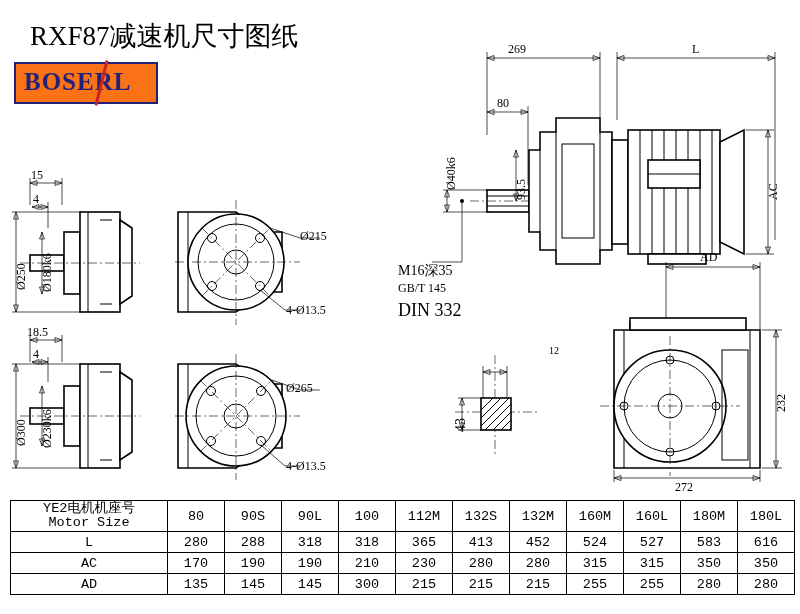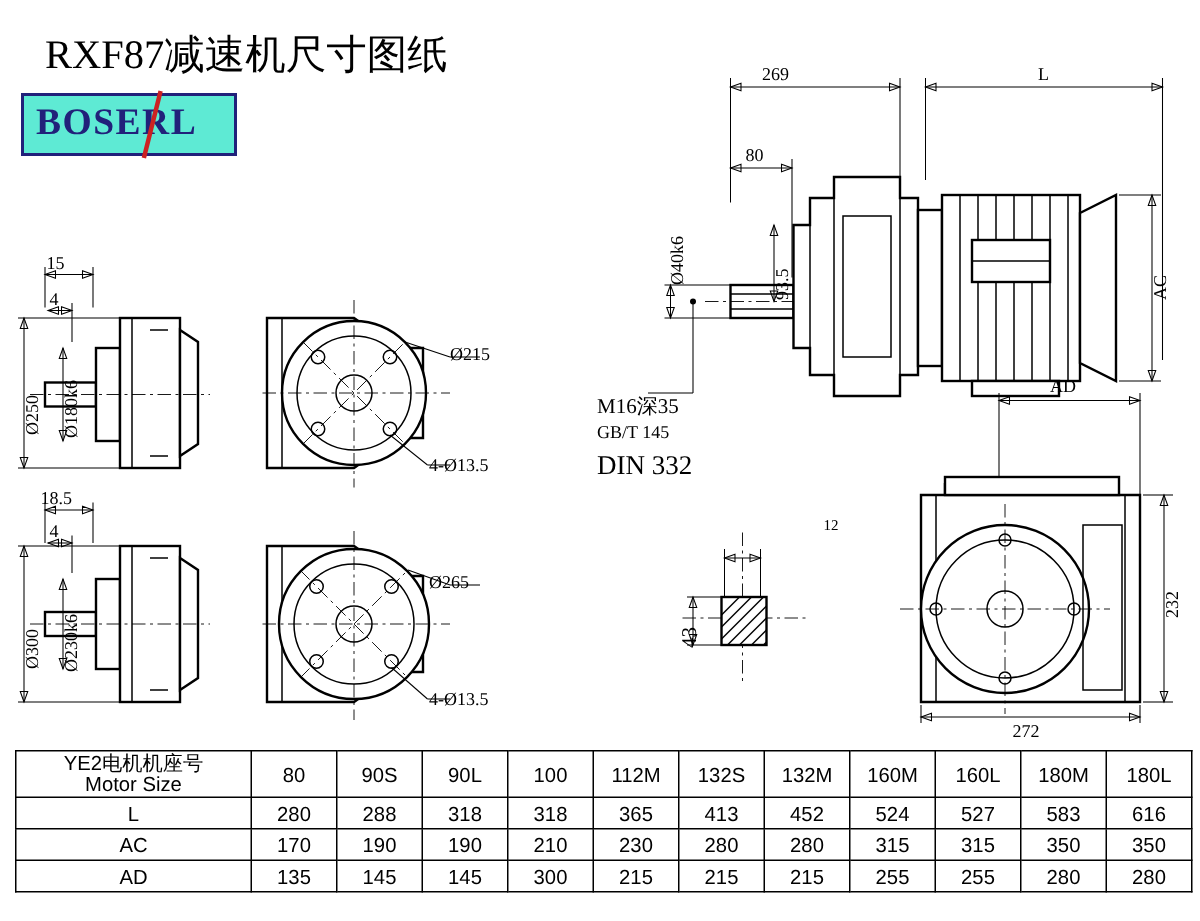--- a/index.html
+++ b/index.html
@@ -18,21 +18,21 @@
     font-size:27px;
     font-weight:normal;
     letter-spacing:0px;
     white-space:nowrap;
   }
   
   #logo-box {
     left:14px; top:62px;
     width:140px; height:38px;
     border:2px solid #21217a;
-    background:#5eead4;
+    background:#f97316;
     text-align:center;
   }
   #logo-text {
     position:absolute;
     left:8px; top:4px;
     font-size:25px;
     font-weight:bold;
     color:#21217a;
     letter-spacing:1px;
     font-family:"Liberation Serif", serif;
@@ -59,21 +59,21 @@
   }
   .dimtext.v {
     transform-origin:0 0;
     transform:rotate(-90deg);
   }
   
   #tbl {
     position:absolute;
     left:10px; top:500px;
     border-collapse:collapse;
-    font-family:Liberation Sans, sans-serif;
+    font-family:Liberation Mono, monospace;
     font-size:13.5px;
     padding-left:21px;
   }
   #tbl td, #tbl th {
     border:1px solid #000;
     text-align:center;
     padding:1px 2px;
     height:18px;
   }
   #tbl td.rowhead {

